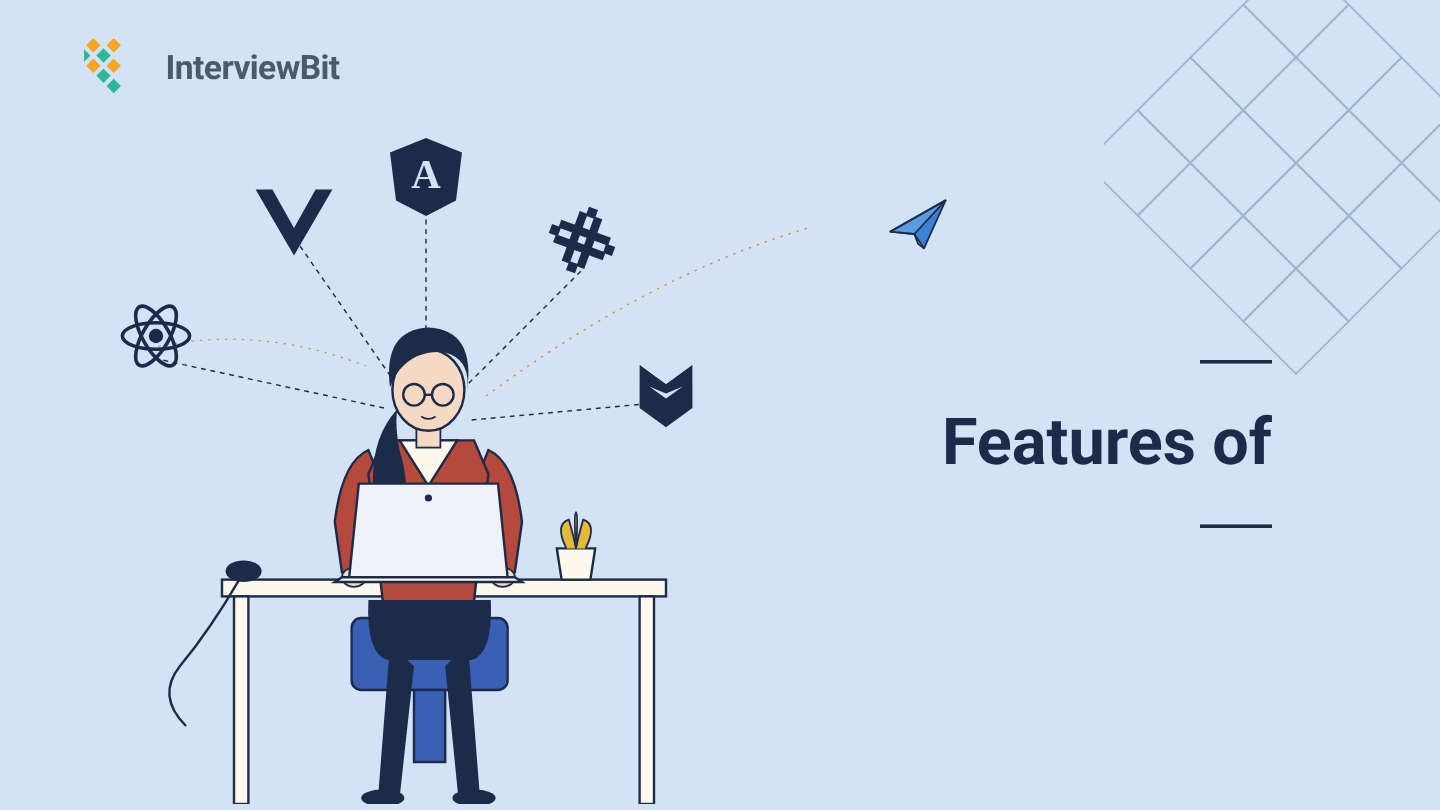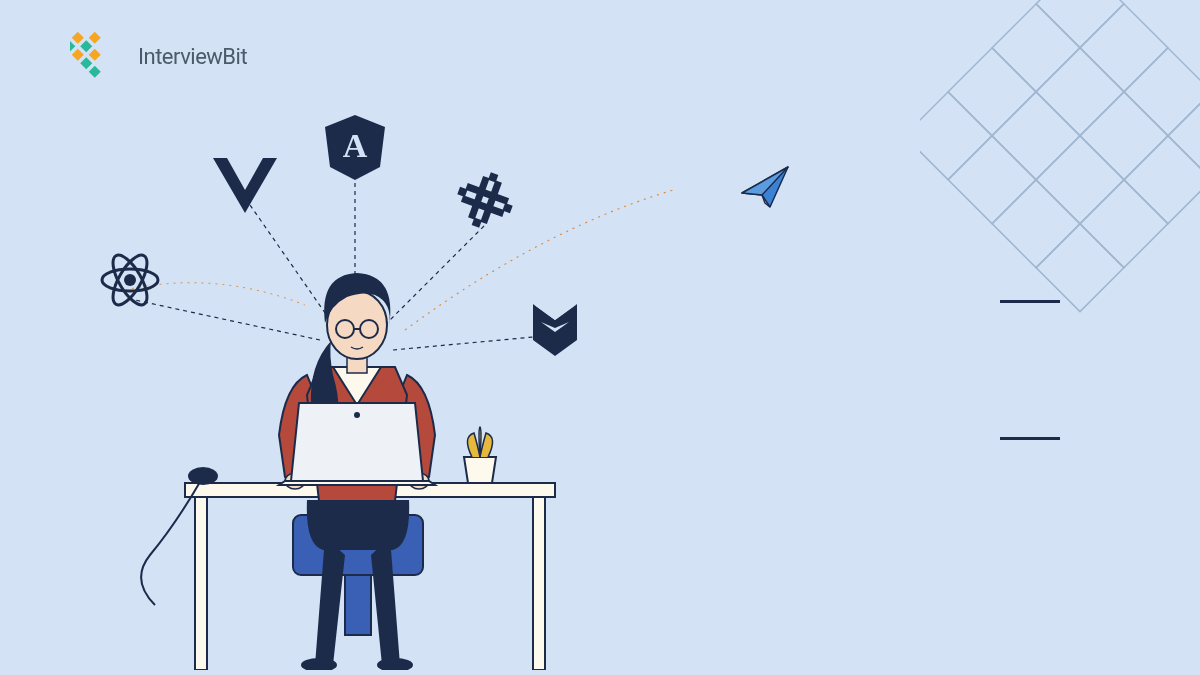--- a/index.html
+++ b/index.html
@@ -17,22 +17,22 @@
   left: 70px;
   display: flex;
   align-items: center;
   gap: 10px;
 }
 .logo-mark {
   width: 58px;
   height: 48px;
 }
 .logo-text {
-  font-size: 22px;
-  font-weight: 400;
+  font-size: 28px;
+  font-weight: 700;
   color: #4a5a68;
   letter-spacing: -0.5px;
   text-align: center;
 }
 .bg-grid {
   position: absolute;
   top: 0;
   right: -40px;
   width: 320px;
   height: 340px;
@@ -115,21 +115,21 @@
 
 <svg class="paper-plane" width="50" height="45" viewBox="0 0 50 45">
   <path d="M 2 28 L 48 2 L 30 42 L 22 30 Z" fill="#3b82d6" stroke="#1c2b4a" stroke-width="1.5" stroke-linejoin="round"></path>
   <path d="M 2 28 L 48 2 L 22 30 Z" fill="#5b9ce0" stroke="#1c2b4a" stroke-width="1.5" stroke-linejoin="round"></path>
   <path d="M 22 30 L 25 38 L 30 42" fill="none" stroke="#1c2b4a" stroke-width="1.5"></path>
 </svg>
 
 <div class="title-block">
   <div class="title-rule top"></div>
   <div class="title-text">
-    <br>
+    <span>Features of</span><br>
   </div>
   <div class="title-rule bottom"></div>
 </div>
 
 <svg class="illustration" viewBox="0 0 600 565">
 
   <g stroke="#1c2b4a" stroke-width="1.2" stroke-dasharray="4 4" fill="none">
     <path d="M 280 210 L 280 70"></path>
     <path d="M 255 215 L 175 100"></path>
     <path d="M 245 235 L 60 195"></path>

